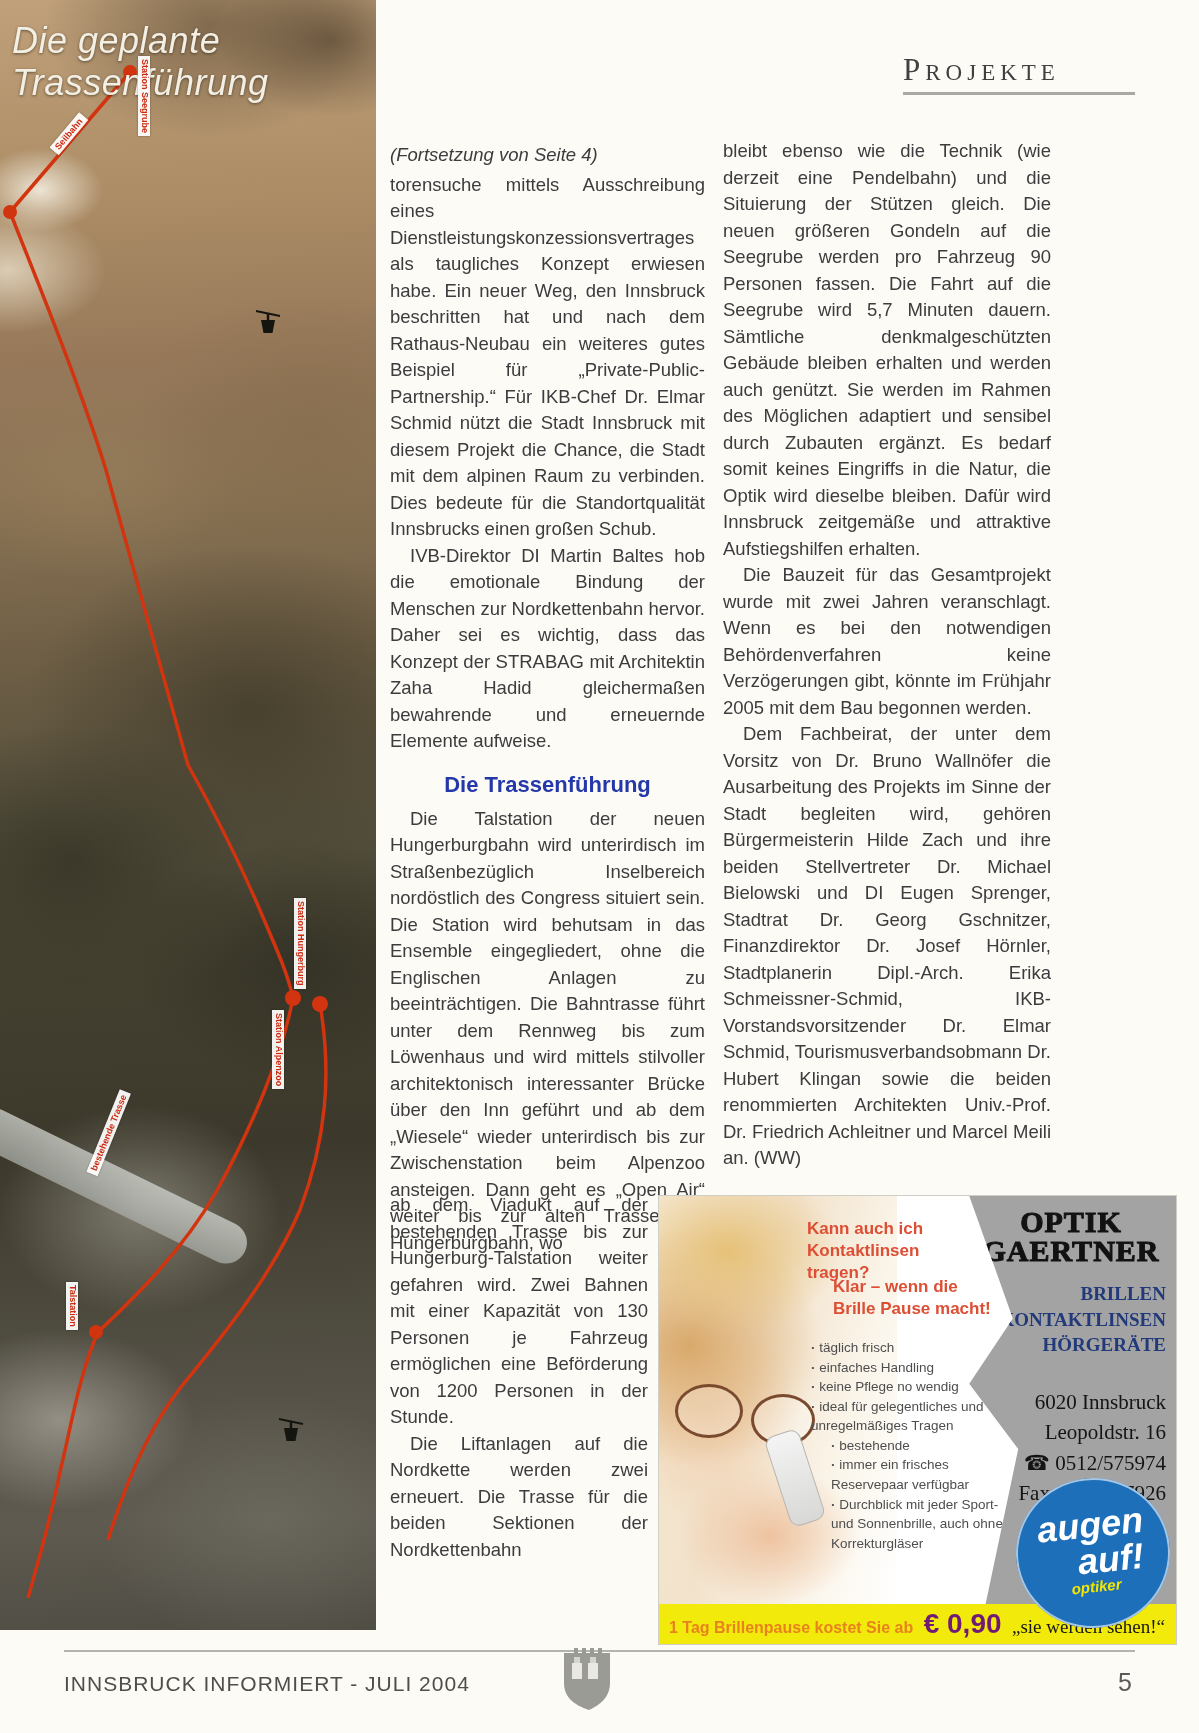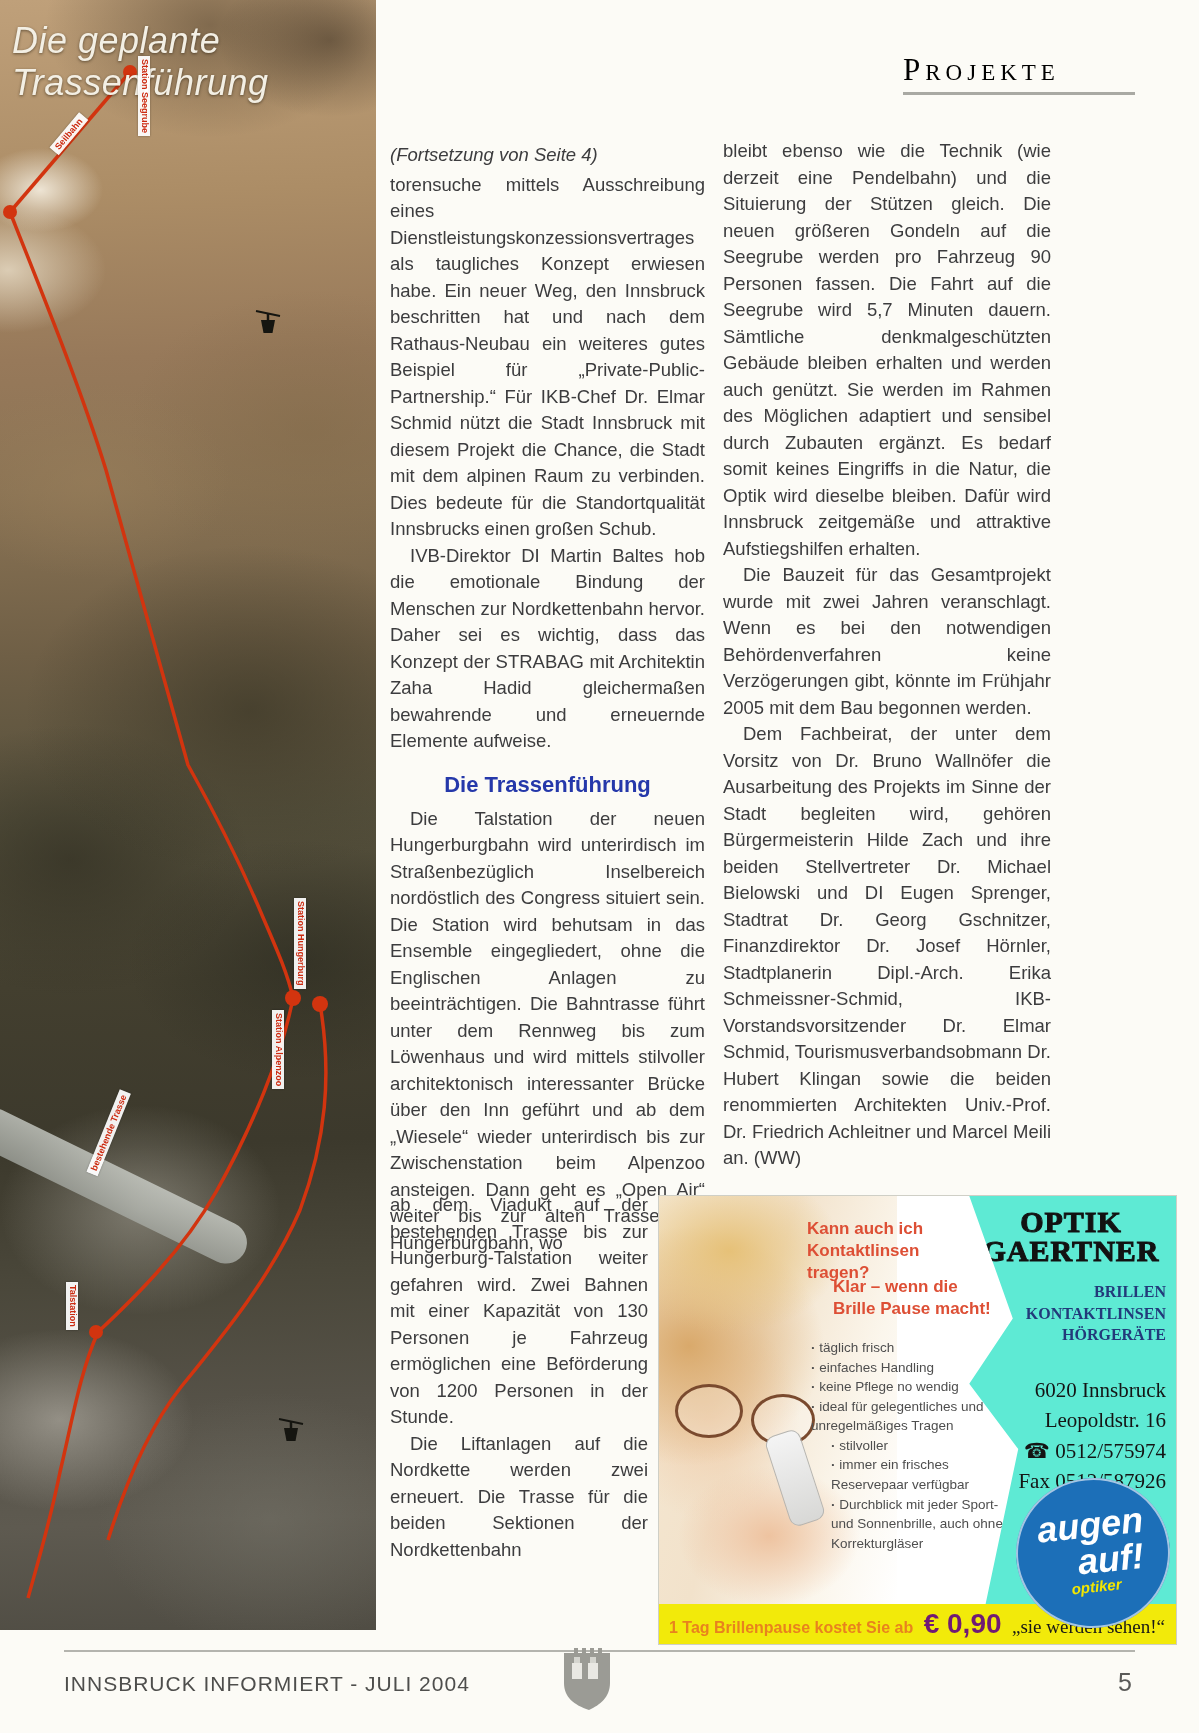--- a/index.html
+++ b/index.html
@@ -35,21 +35,21 @@
   .route path { stroke:#d2340f; stroke-width:3.5; fill:none; }
   .route circle { fill:#d2340f; }
   .vtag { position:absolute; writing-mode:vertical-rl; background:rgba(255,255,255,.93);
           color:#cc2a10; font-size:9px; font-weight:bold; padding:3px 1px; line-height:1.1;
           box-shadow:0 0 2px rgba(0,0,0,.35); }
   .rtag { position:absolute; background:rgba(255,255,255,.93); color:#cc2a10;
           font-size:9px; font-weight:bold; padding:1px 4px; box-shadow:0 0 2px rgba(0,0,0,.35); }
   .gondola { position:absolute; }
 
   
-  .kicker { position:absolute; left:903px; top:52px; color:#000000;
+  .kicker { position:absolute; left:903px; top:52px; color:#404040;
             font-family:"Liberation Serif", serif; letter-spacing:5px; }
   .kicker .cap  { font-size:31px; }
   .kicker .rest { font-size:23px; }
   .kicker-rule { position:absolute; left:903px; top:92px; width:232px; height:3px;
                  background:#a9a9a3; }
 
   
   .col { position:absolute; }
   .col p { margin:0; text-align:justify; font-size:18.5px; line-height:26.5px; color:#3c3c3e; }
   .col p.ind { text-indent:20px; }
@@ -74,27 +74,27 @@
            border-radius:10px; transform:rotate(-18deg); }
   .ad-q { position:absolute; left:148px; top:22px; width:172px; color:#dd4f35;
           font-weight:bold; font-size:17px; line-height:1.3; }
   .ad-a { position:absolute; left:174px; top:80px; width:160px; color:#dd4f35;
           font-weight:bold; font-size:17px; line-height:1.3; }
   .ad-bullets { position:absolute; left:152px; top:142px; width:192px;
                 font-size:13.5px; color:#4e4e4e; line-height:1.45; }
   .ad-bullets div::before { content:"· "; font-weight:bold; }
   .ad-bullets .lvl1 { margin-left:20px; }
   .ad-yellow { position:absolute; left:245px; top:0; width:272px; height:408px;
-               background:#5eead4;
+               background:#a3a3a3;
                clip-path:polygon(24% 0%, 100% 0%, 100% 100%, 30% 100%, 42% 62%, 24% 46%, 40% 30%); }
   .brand { padding:12px 8px 0 70px; text-align:center; color:#121212;
            font-family:"Liberation Serif", serif; font-weight:bold; font-size:30px;
            line-height:.95; letter-spacing:1px; -webkit-text-stroke:1px #121212; }
   .services { margin-top:16px; padding-right:10px; text-align:right; color:#223a7a;
-              font-family:"Liberation Serif", serif; font-weight:bold; font-size:16px;
+              font-family:"Liberation Serif", serif; font-weight:bold; font-size:19px;
               line-height:1.35; }
   .address { margin-top:29px; padding-right:10px; text-align:right; color:#141414;
              font-family:"Liberation Serif", serif; font-size:21px; line-height:1.45; }
   .ad-strip { position:absolute; left:0; bottom:0; width:100%; height:40px;
               background:#f2ea0a; line-height:40px; white-space:nowrap; padding-left:10px; }
   .strip-lead  { color:#e8821e; font-size:16px; font-weight:bold; }
   .strip-price { color:#701a75; font-size:28px; font-weight:bold; margin:0 6px; }
   .strip-claim { color:#171717; font-family:"Liberation Serif", serif; font-size:19px; }
   .augen-circle { position:absolute; right:6px; top:282px; width:154px; height:150px;
                   background:#1c6fb8; border-radius:50%; transform:rotate(-6deg);
@@ -185,21 +185,21 @@
     </div>
 
     <div class="ad-q">Kann auch ich Kontaktlinsen tragen?</div>
     <div class="ad-a">Klar – wenn die Brille Pause macht!</div>
 
     <div class="ad-bullets">
       <div>täglich frisch</div>
       <div>einfaches Handling</div>
       <div>keine Pflege no wendig</div>
       <div>ideal für gelegentliches und unregelmäßiges Tragen</div>
-      <div class="lvl1">stilvoller</div>
+      <div class="lvl1">bestehende</div>
       <div class="lvl1">immer ein frisches Reservepaar verfügbar</div>
       <div class="lvl1">Durchblick mit jeder Sport- und Sonnenbrille, auch ohne Korrekturgläser</div>
     </div>
 
     <div class="ad-yellow">
       <div class="brand">
         <div>OPTIK</div>
         <div>GAERTNER</div>
       </div>
       <div class="services">

